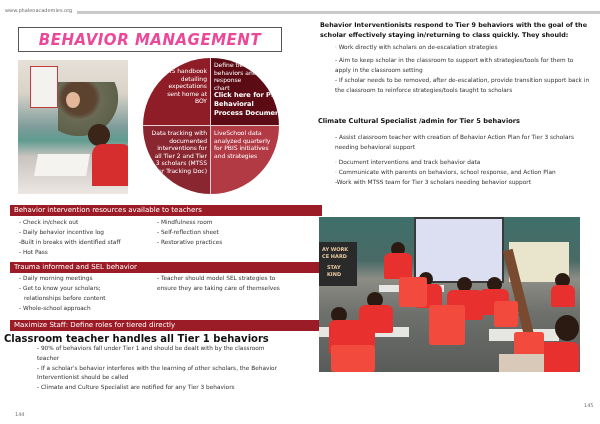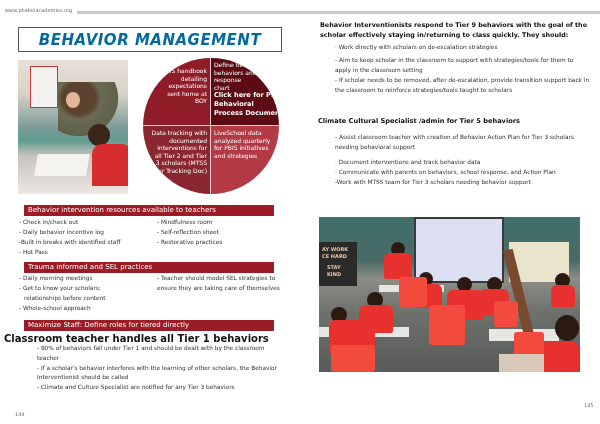--- a/index.html
+++ b/index.html
@@ -1,39 +1,39 @@
 <!DOCTYPE html>
 <html><head>
 <meta charset="utf-8">
 <style>
   * { box-sizing: border-box; margin: 0; padding: 0; }
   body { width: 600px; height: 424px; background: #ffffff; position: relative; overflow: hidden; font-family: "DejaVu Sans", sans-serif; color: #222; }
   .site-url { position: absolute; left: 5px; top: 7px; font-size: 5px; color: #666; }
   .top-rule-left { position: absolute; left: 77px; top: 11px; width: 223px; height: 3px; background: #c9c9c9; }
   .top-rule-right { position: absolute; left: 300px; top: 11px; width: 300px; height: 3px; background: #c9c9c9; }
   .title-box { position: absolute; left: 18px; top: 27px; width: 264px; height: 25px; border: 1px solid #555; display: flex; align-items: center; justify-content: center; }
-  .title-text { font-family: "DejaVu Sans", sans-serif; font-weight: bold; font-style: italic; font-size: 15px; letter-spacing: 0.5px; color: #0369a1; }
+  .title-text { font-family: "DejaVu Sans", sans-serif; font-weight: bold; font-style: italic; font-size: 15px; letter-spacing: 0.5px; color: #ec4899; }
   .photo-left { position: absolute; left: 18px; top: 60px; width: 110px; height: 134px; overflow: hidden;
     background: linear-gradient(180deg, #e6e0d8 0%, #d8d2c8 25%, #7e9c9a 50%, #5f9b8f 60%, #c9c4bf 72%, #ece7e2 100%); }
   .pl-board { position: absolute; left: 12px; top: 6px; width: 28px; height: 42px; background: #f4f2ee; border: 1px solid #c23a3a; }
   .pl-teacher { position: absolute; left: 40px; top: 22px; width: 60px; height: 54px; background: radial-gradient(ellipse at 35% 30%, #5b4330 0%, #5b4330 30%, #6a6a55 40%, #5e6149 70%, transparent 72%); }
   .pl-face { position: absolute; left: 48px; top: 32px; width: 14px; height: 16px; background: #e3b89a; border-radius: 50%; }
   .pl-boy-head { position: absolute; left: 70px; top: 64px; width: 22px; height: 22px; background: #3a2518; border-radius: 50%; }
   .pl-boy-body { position: absolute; left: 74px; top: 84px; width: 40px; height: 42px; background: #d62e2e; border-radius: 10px 10px 0 0; }
   .pl-paper { position: absolute; left: 18px; top: 94px; width: 52px; height: 22px; background: #f5f3ef; transform: skewX(-10deg); }
   .circle-wrap { position: absolute; left: 143px; top: 58px; width: 136px; height: 136px; border-radius: 50%; overflow: hidden; }
   .quad { position: absolute; width: 68px; height: 68px; color: #fff; font-size: 6px; line-height: 7.6px; }
   .q-tl { left: 0; top: 0; background: #8e1d27; text-align: right; padding: 9px 3px 0 0; border-right: 1px solid #e8cfd1; border-bottom: 1px solid #e8cfd1; }
   .q-tr { left: 68px; top: 0; background: #5c0b14; text-align: left; padding: 3px 0 0 3px; border-bottom: 1px solid #e8cfd1; }
   .q-bl { left: 0; top: 68px; background: #8a2630; text-align: right; padding: 3px 3px 0 0; border-right: 1px solid #e8cfd1; }
   .q-br { left: 68px; top: 68px; background: #b23a45; text-align: left; padding: 3px 0 0 3px; }
   .q-inner { display: inline-block; width: 62px; }
   .q-tl .q-inner { padding-left: 10px; }
   .q-link { font-weight: bold; font-size: 6.6px; line-height: 8.6px; display: block; cursor: pointer; width: 70px; }
-  .section-bar { position: absolute; left: 24px; width: 250px; height: 11px; background: #9b1b26; color: #fff; font-size: 7px; line-height: 11px; padding-left: 4px; }
+  .section-bar { position: absolute; left: 10px; width: 312px; height: 11px; background: #9b1b26; color: #fff; font-size: 7px; line-height: 11px; padding-left: 4px; }
   .list { position: absolute; font-size: 5.8px; line-height: 10px; color: #333; }
   .list div { white-space: nowrap; }
   .tier1-head { position: absolute; left: 4px; top: 333px; font-size: 10px; font-weight: bold; color: #111; }
   .tier1-list { position: absolute; left: 37px; top: 344px; width: 245px; font-size: 5.8px; line-height: 9.8px; color: #333; }
   .page-num-left { position: absolute; left: 15px; top: 411px; font-size: 5px; color: #777; }
   .page-num-right { position: absolute; left: 584px; top: 402px; font-size: 5px; color: #777; }
   .right-intro { position: absolute; left: 320px; top: 20px; width: 272px; font-size: 6.4px; line-height: 10px; font-weight: bold; color: #111; }
   .right-list1 { position: absolute; left: 335px; top: 43px; width: 255px; font-size: 5.8px; line-height: 9.9px; color: #333; }
   .right-list1 .gap { margin-top: 3px; }
   .right-head2 { position: absolute; left: 318px; top: 117px; font-size: 6.6px; font-weight: bold; color: #111; }
@@ -92,21 +92,21 @@
   <div>- Daily behavior incentive log</div>
   <div>-Built in breaks with identified staff</div>
   <div>- Hot Pass</div>
 </div>
 <div class="list" style="left:157px; top:217px;">
   <div>- Mindfulness room</div>
   <div>- Self-reflection sheet</div>
   <div>- Restorative practices</div>
 </div>
 
-<div class="section-bar" style="top:262px;">Trauma informed and SEL practices</div>
+<div class="section-bar" style="top:262px;">Trauma informed and SEL behavior</div>
 <div class="list" style="left:19px; top:273px;">
   <div>- Daily morning meetings</div>
   <div>- Get to know your scholars;</div>
   <div style="padding-left:5px;">  relationships before content</div>
   <div>- Whole-school approach</div>
 </div>
 <div class="list" style="left:157px; top:273px;">
   <div>- Teacher should model SEL strategies to</div>
   <div>ensure they are taking care of themselves</div>
 </div>

